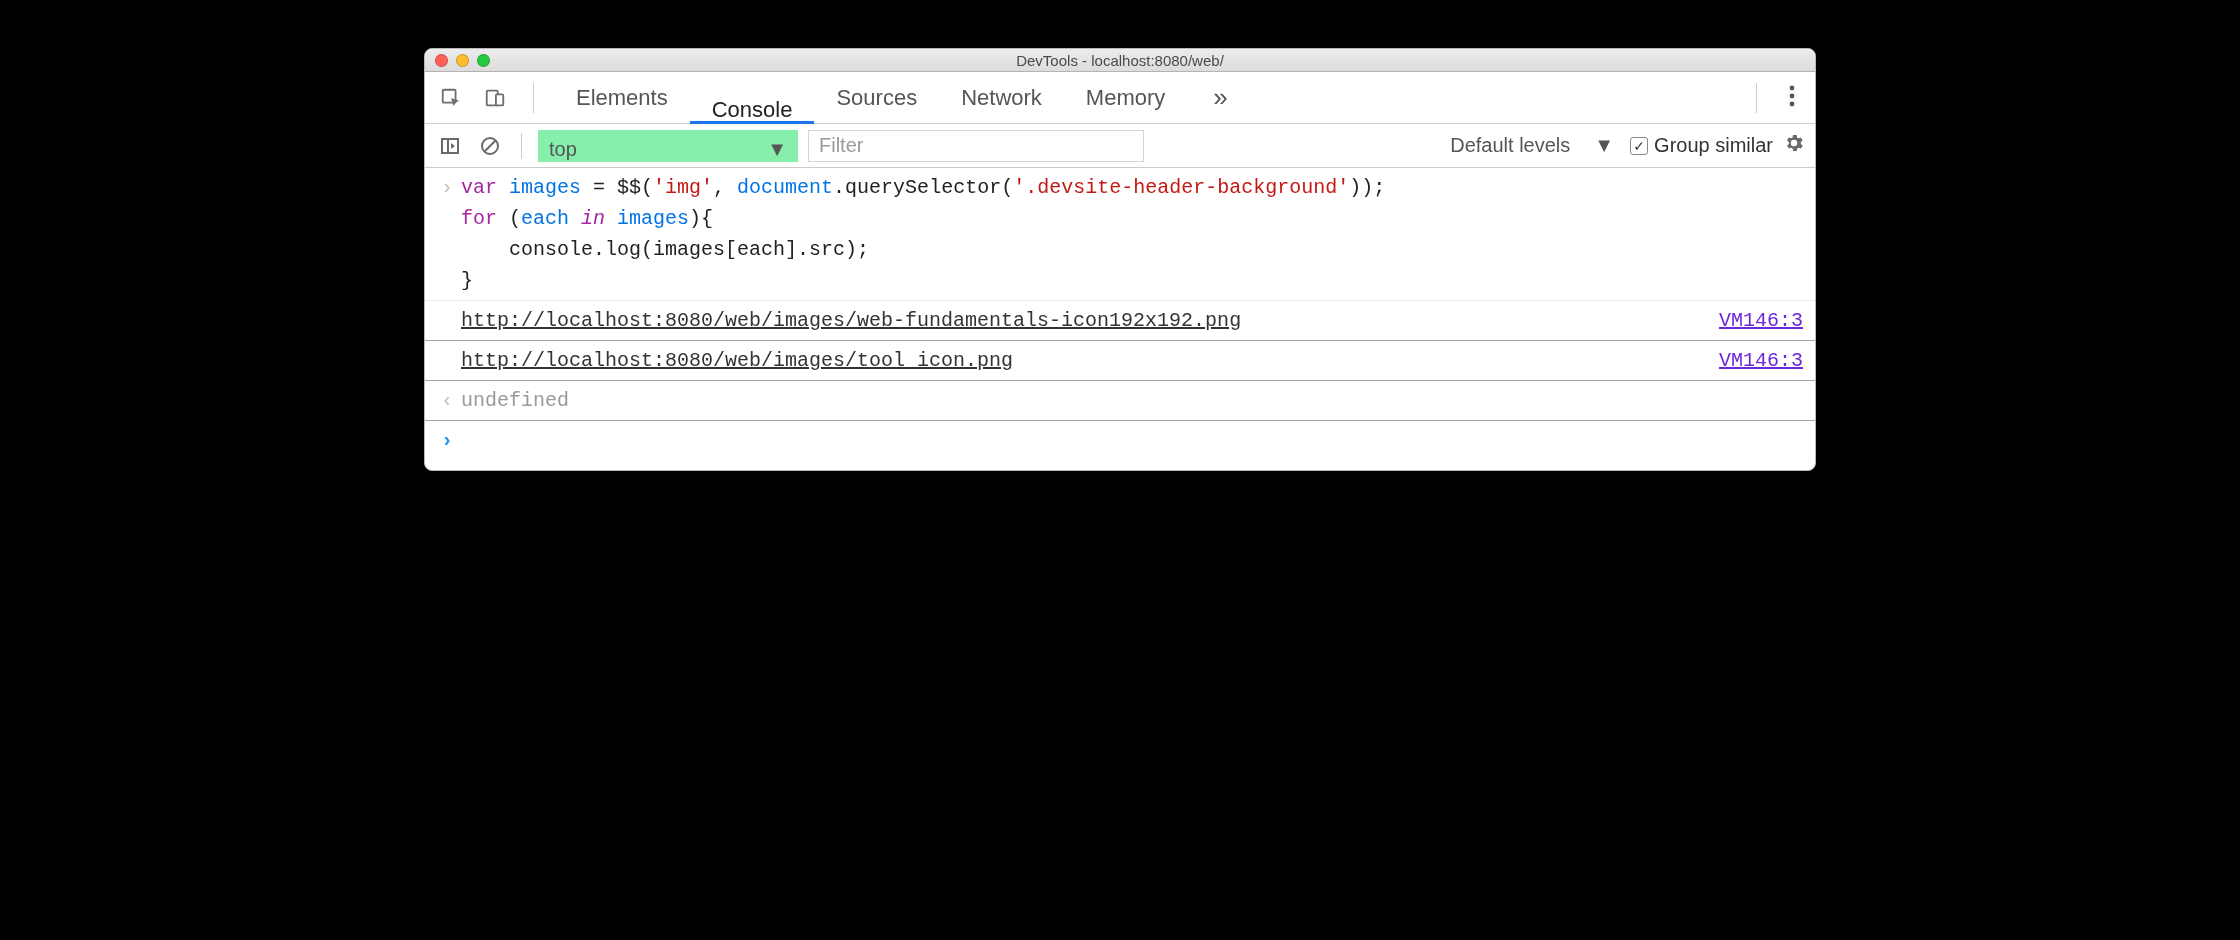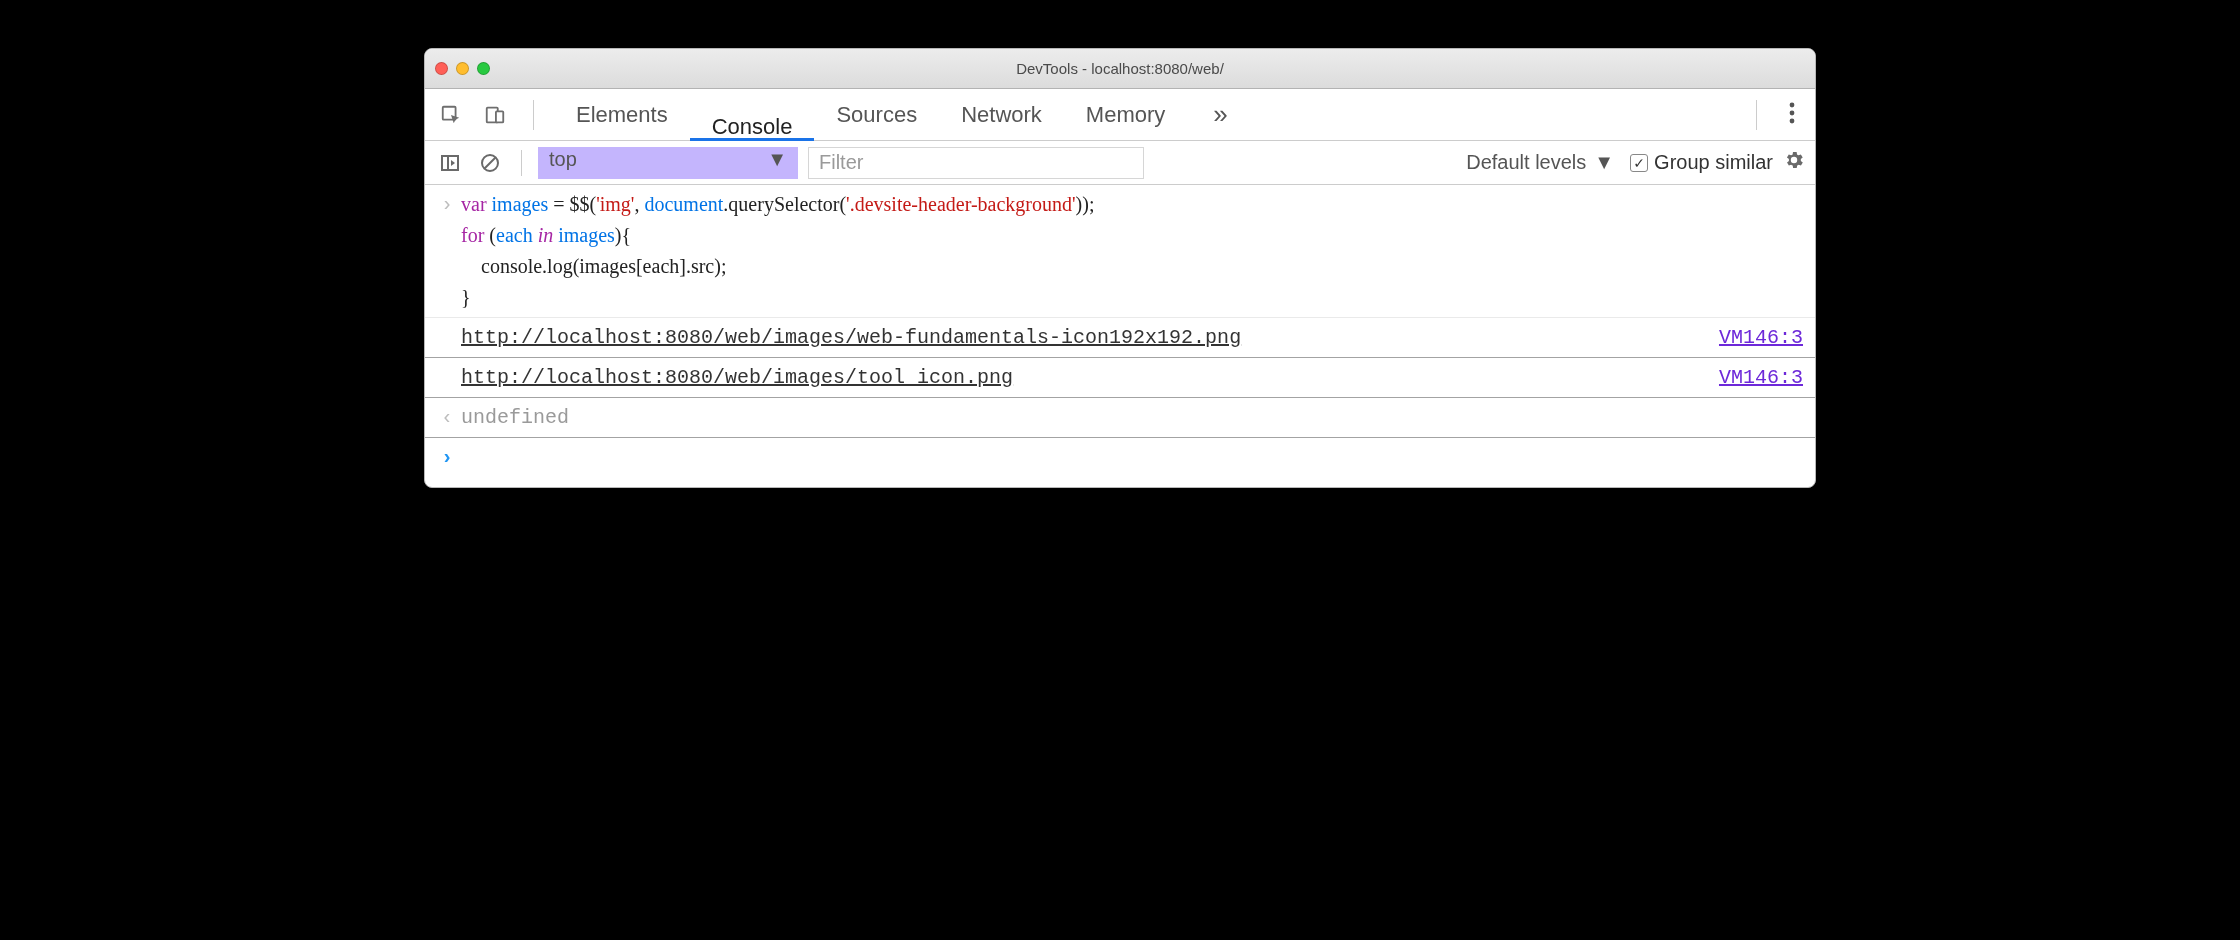--- a/index.html
+++ b/index.html
@@ -15,21 +15,21 @@
   .window {
     width: 1392px;
     background: #fff;
     border-radius: 8px;
     box-shadow: 0 20px 60px rgba(0,0,0,0.55);
     overflow: hidden;
     border: 1px solid #b8b8b8;
   }
   
   .titlebar {
-    height: 40px;
+    height: 23px;
     background: linear-gradient(#ececec,#dcdcdc);
     border-bottom: 1px solid #b3b3b3;
     display: flex;
     align-items: center;
     position: relative;
     padding: 4px 10px;
   }
   .traffic { display: flex; gap: 8px; }
   .dot { width: 13px; height: 13px; border-radius: 50%; border: 0.5px solid rgba(0,0,0,0.2); }
   .dot.red { background:#ff5f57; }
@@ -83,56 +83,56 @@
     color:#5a5a5a;
   }
   .filter-row .icon-btn {
     width:30px; height:30px; display:flex; align-items:center; justify-content:center; cursor:pointer; color:#6a6a6a;
   }
   .filter-row .vsep { width:1px; height:26px; background:#ccc; margin:0 6px;}
   .context-select {
     flex: 0 0 260px;
     height:32px;
     border:1px solid transparent;
-    background:#c4b5fd;
-    display:flex; align-items:flex-start; justify-content:space-between;
+    background:#86efac;
+    display:flex; align-items:flex-end; justify-content:space-between;
     padding:0 10px;
     color:#555; font-size:20px;
     cursor:pointer;
   }
   .context-select .tri { color:#555; }
   .filter-input {
     width: 336px; height:32px;
     border:1px solid #d6d6d6;
     padding:0 10px;
     font-size:20px;
     color:#333;
   }
   .filter-input::placeholder { color:#9a9a9a; }
   .level-select {
-    display:flex; align-items:center; gap:8px; cursor:pointer; color:#555; font-size:20px;
+    display:flex; align-items:center; gap:24px; cursor:pointer; color:#555; font-size:20px;
     padding:0 6px;
   }
   .chk {
     width:18px; height:18px; border:1px solid #888; border-radius:3px; display:inline-flex; align-items:center; justify-content:center; margin-right:6px; background:#fff;
   }
   .chk::after { content:"✓"; font-size:14px; color:#333; }
   .group-similar { display:flex; align-items:center; font-size:20px; color:#333; cursor:pointer;}
   .gear { margin-left:auto; cursor:pointer; color:#6a6a6a;}
   .gear svg { width:22px; height:22px; }
   
   .console-body {
     font-family: Menlo, Consolas, "Courier New", monospace;
     font-size: 20px;
     line-height: 1.55;
   }
   .entry { display:flex; border-bottom:1px solid #a3a3a3; padding:4px 12px 4px 8px; }
   .gutter { width:28px; flex:0 0 28px; text-align:center; color:#bdbdbd; font-family:inherit; user-select:none;}
   .gutter.blue { color:#2196f3; font-weight:bold;}
-  .content { flex:1; white-space:pre;font-family:Liberation Serif, serif; }
+  .content { flex:1; white-space:pre; }
   .source-link { margin-left:auto; text-decoration:underline; color:#6d28d9; cursor:pointer;}
   .log-link { text-decoration:underline; color:#333; cursor:pointer;}
   .kw { color:#a626a4; }
   .var { color:#0073e6; }
   .op { color:#a626a4; font-style:italic;}
   .str { color:#c41a16; }
   .plain { color:#222; }
   .undef { color:#9a9a9a; }
   .entry.prompt .gutter { color:#2196f3; font-weight:bold;}
   .entry.prompt { border-bottom:none; padding-bottom:14px;}

